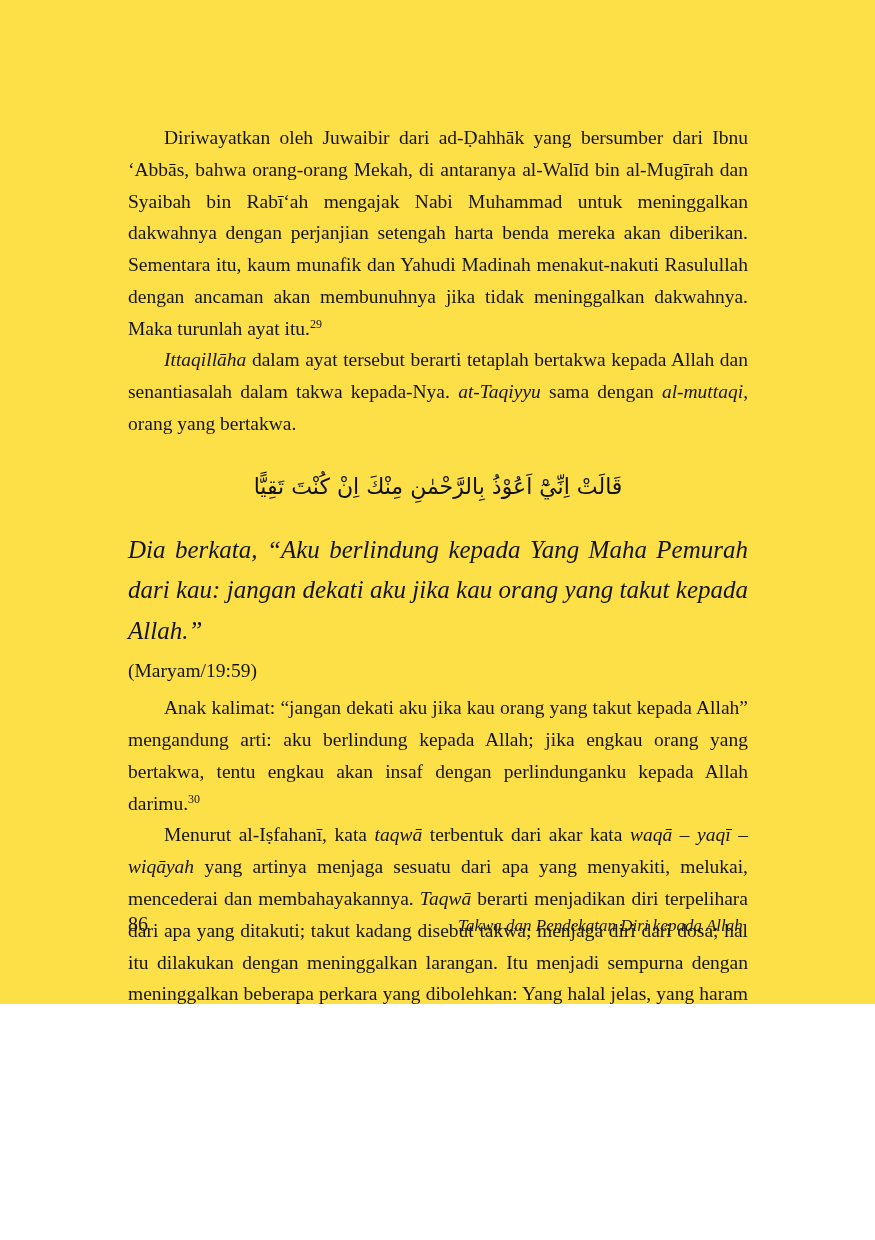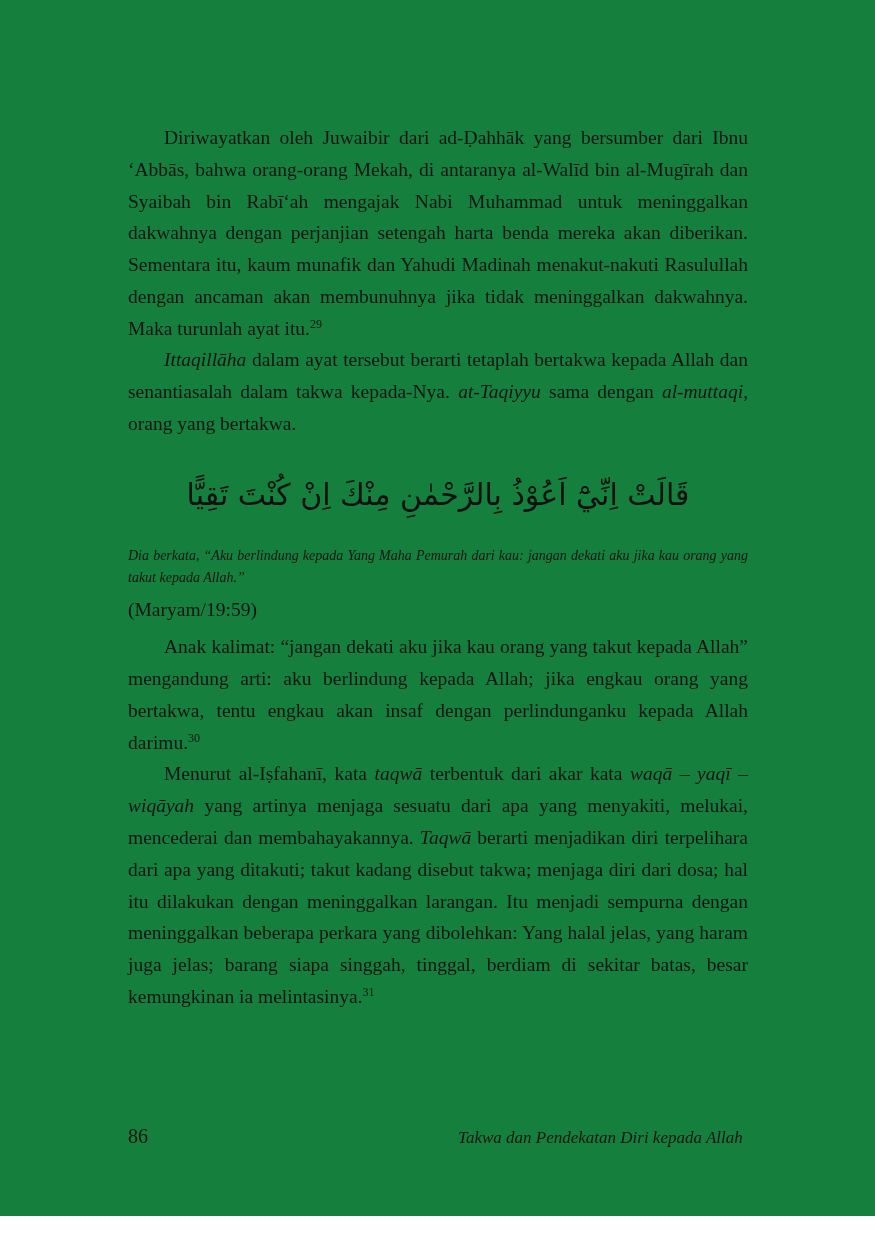--- a/index.html
+++ b/index.html
@@ -3,22 +3,22 @@
 <meta charset="utf-8">
 <style>
   html, body {
     margin: 0;
     padding: 0;
     background: #ffffff;
   }
   .page {
     position: relative;
     width: 875px;
-    height: 1216px;
-    background: #15803d;
+    height: 1004px;
+    background: #fde047;
     font-family: "Liberation Serif", serif;
     color: #111111;
     overflow: hidden;
   }
   .content {
     position: absolute;
     left: 128px;
     top: 122px;
     width: 620px;
   }
@@ -39,27 +39,27 @@
     line-height: 0;
   }
   .ital {
     font-style: italic;
   }
   .arabic {
     margin: 26px 0 22px 0;
     text-align: center;
     direction: rtl;
     font-family: "DejaVu Sans", sans-serif;
-    font-size: 30px;
+    font-size: 22px;
     line-height: 1.9;
     color: #101010;
   }
   .quote {
     margin: 0 0 4px 0;
-    font-size: 14px;
+    font-size: 25px;
     font-style: italic;
     line-height: 1.62;
     text-align: justify;
     color: #141414;
   }
   .ref {
     margin: 0;
     font-size: 19.5px;
     line-height: 1.6;
     color: #141414;

